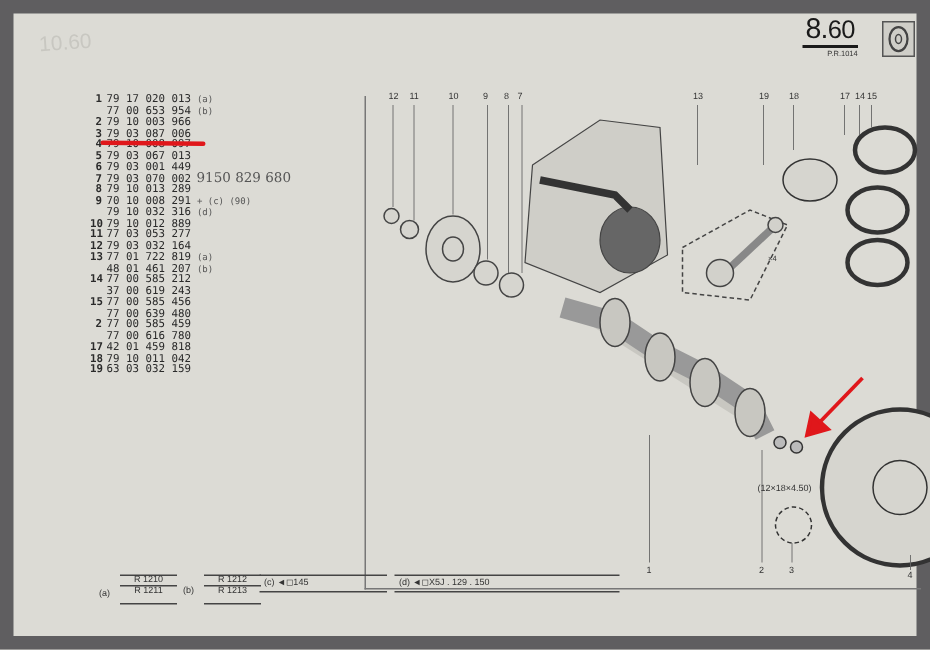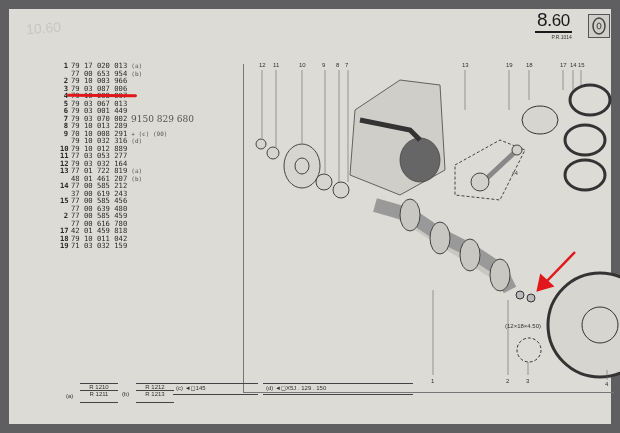--- a/index.html
+++ b/index.html
@@ -58,21 +58,21 @@
     <div class="prow"><span class="pref">13</span><span>77 01 722 819</span><span class="note">(a)</span></div>
     <div class="prow"><span class="pref"></span><span>48 01 461 207</span><span class="note">(b)</span></div>
     <div class="prow"><span class="pref">14</span><span>77 00 585 212</span><span class="note"></span></div>
     <div class="prow"><span class="pref"></span><span>37 00 619 243</span><span class="note"></span></div>
     <div class="prow"><span class="pref">15</span><span>77 00 585 456</span><span class="note"></span></div>
     <div class="prow"><span class="pref"></span><span>77 00 639 480</span><span class="note"></span></div>
     <div class="prow"><span class="pref">2</span><span>77 00 585 459</span><span class="note"></span></div>
     <div class="prow"><span class="pref"></span><span>77 00 616 780</span><span class="note"></span></div>
     <div class="prow"><span class="pref">17</span><span>42 01 459 818</span><span class="note"></span></div>
     <div class="prow"><span class="pref">18</span><span>79 10 011 042</span><span class="note"></span></div>
-    <div class="prow"><span class="pref">19</span><span>71 03 032 159</span><span class="note"></span></div>
+    <div class="prow"><span class="pref">19</span><span>63 03 032 159</span><span class="note"></span></div>
   </div>
 <div class="redline"></div>
 <div class="hand">9150 829 680</div>
 
 <div class="frame"></div>
 
 <svg width="620" height="433">
 
   <g stroke="#444" fill="none" stroke-width="0.8">
     <path d="M355 110 L400 80 L440 85 L445 170 L400 195 L350 175 Z" fill="#cfcec8"></path>

